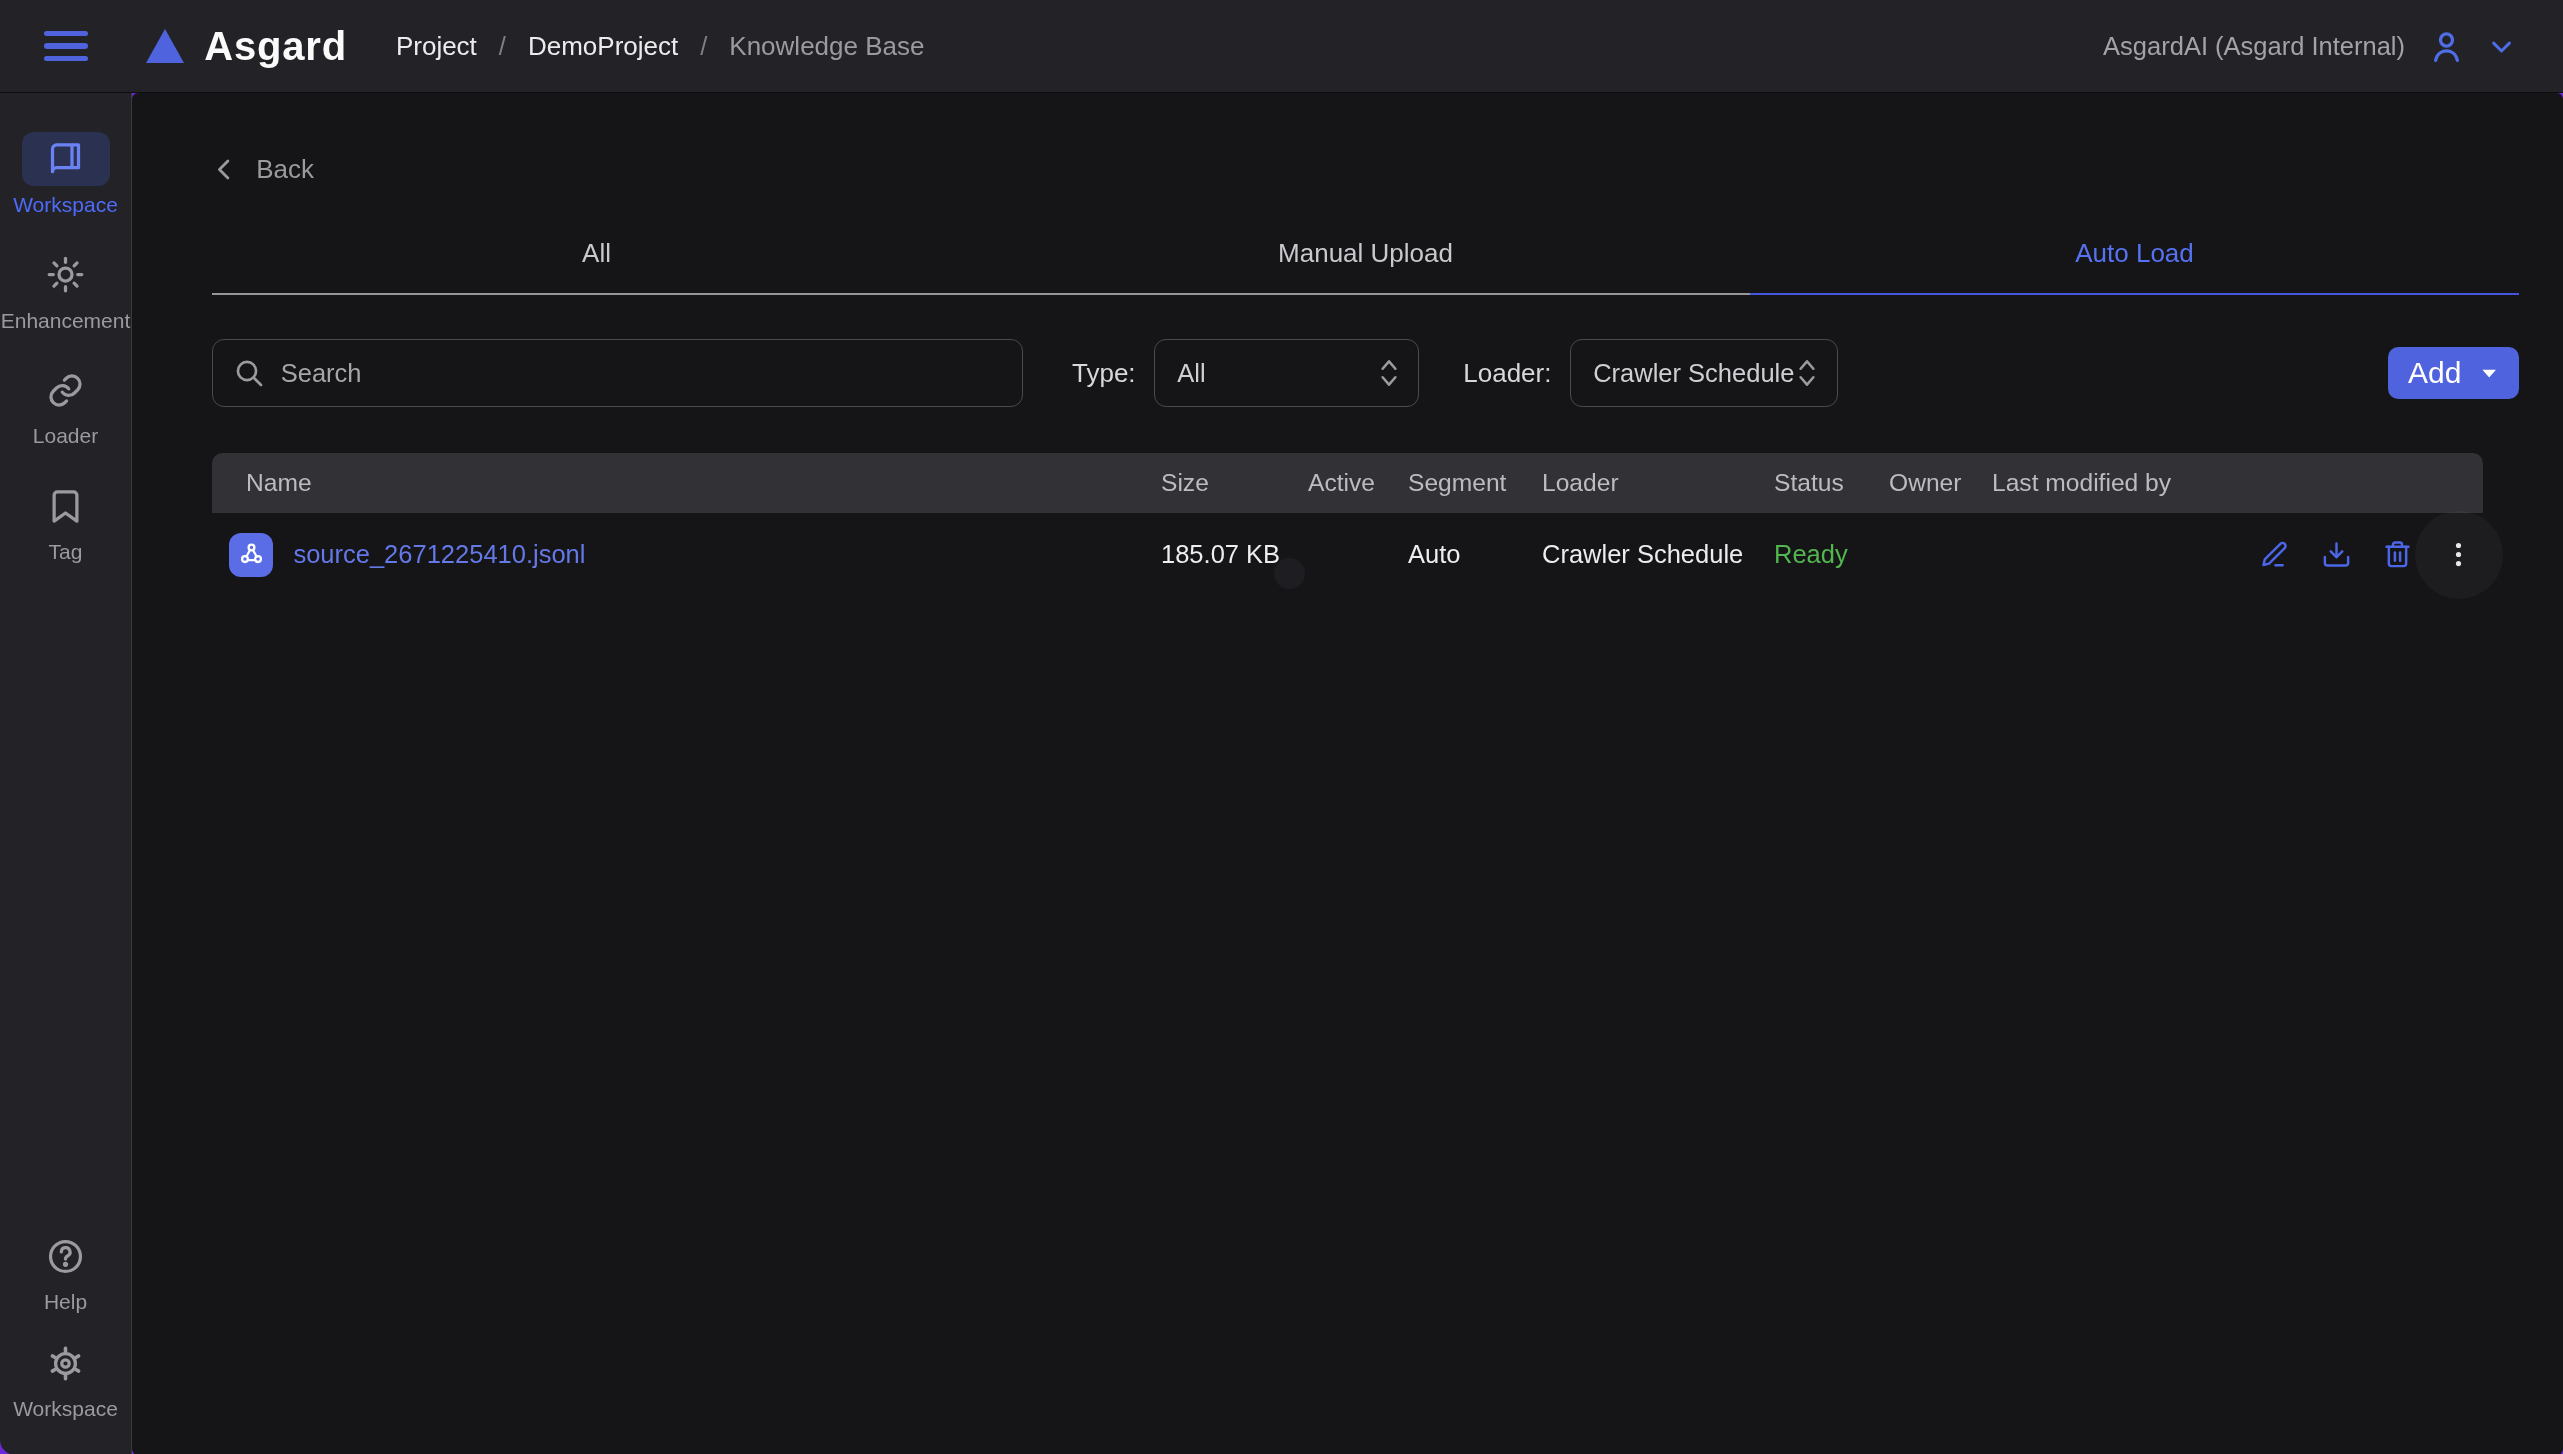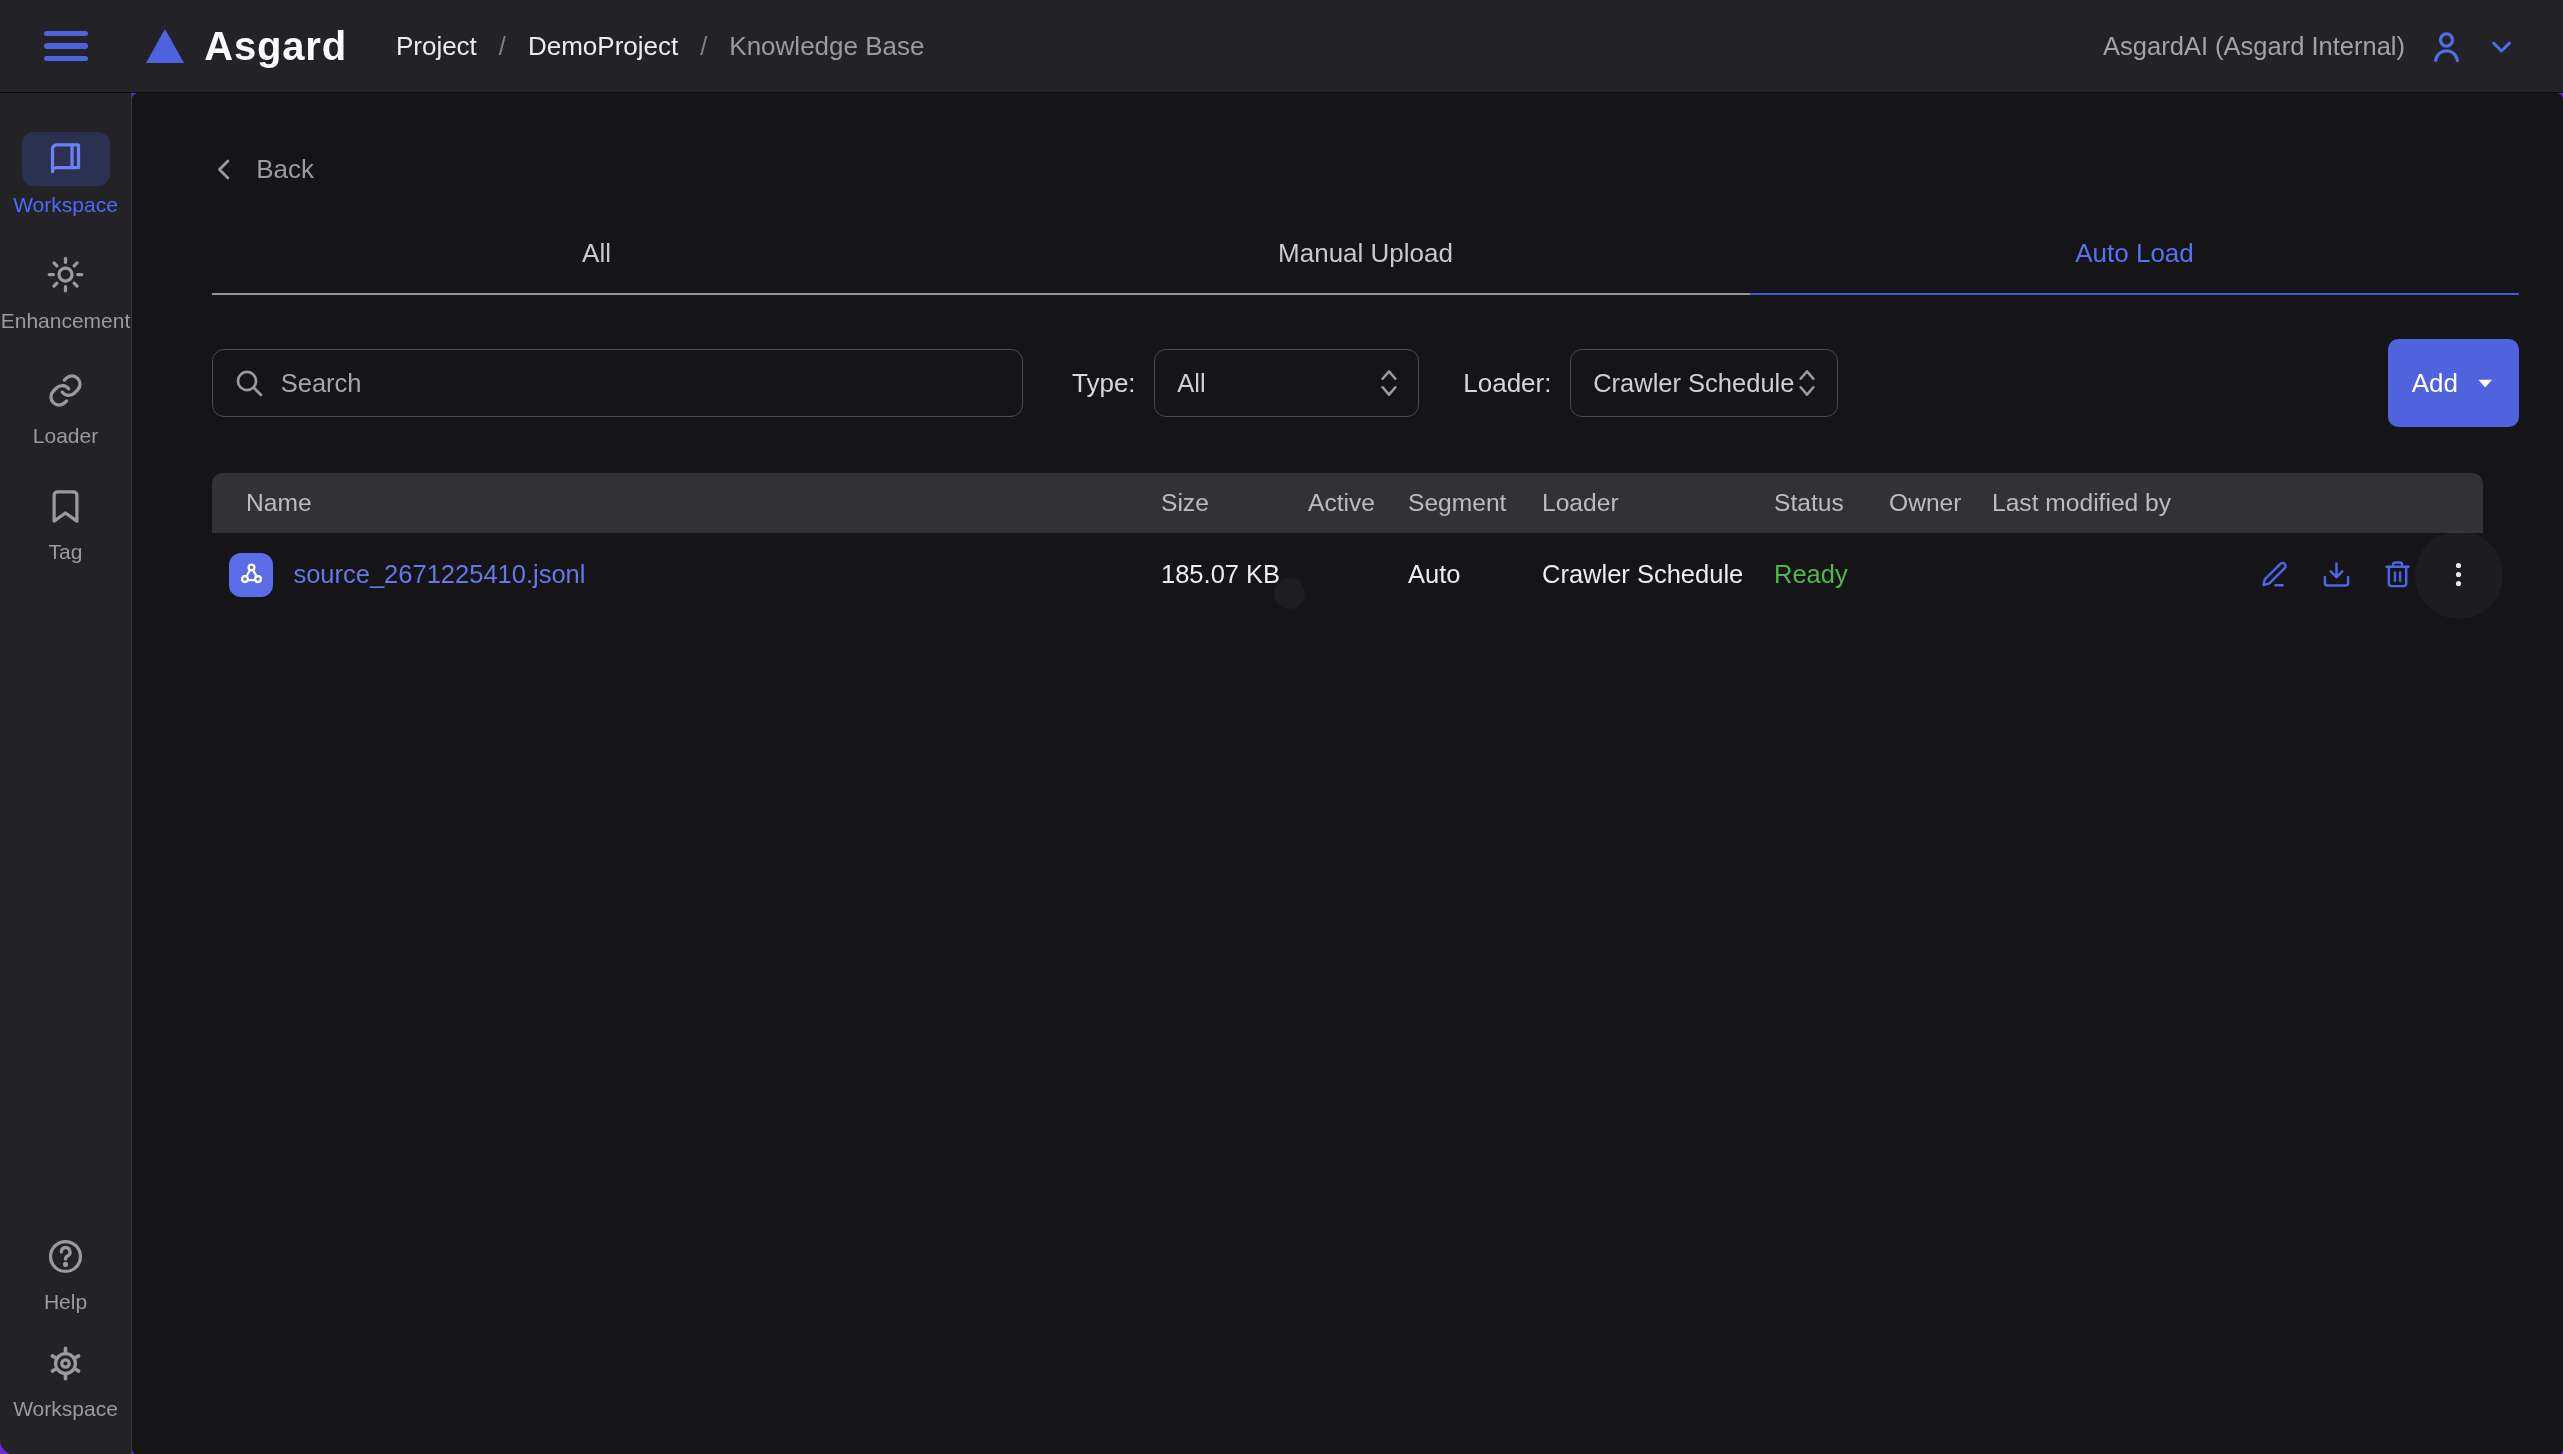--- a/index.html
+++ b/index.html
@@ -52,21 +52,21 @@
   .search-box svg { flex:0 0 32px; }
   .search-input { flex:1; margin-left:15.3px; background:transparent; border:none; outline:none; color:#dcdcde; font-size:25.5px; font-family:"Liberation Sans", sans-serif; }
   .search-input::placeholder { color:#a6a6aa; }
   .filter-label { font-size:26px; color:#d8d8dc; }
   .lbl-type { margin-left:49px; }
   .lbl-loader { margin-left:44px; }
   .select { height:68px; border:1.7px solid #4a4a4f; border-radius:12px; display:flex; align-items:center; justify-content:space-between; padding:0 18.7px 0 22px; margin-left:18.7px; cursor:pointer; }
   .select-type { width:265px; }
   .select-loader { width:268px; }
   .select-value { font-size:25.5px; color:#cfcfd3; }
-  .add-btn { margin-left:auto; width:131px; height:88px; background:#4f63df; border:none; border-radius:10.2px; color:#fff; font-size:26px; font-family:"Liberation Sans", sans-serif; display:flex; align-items:center; justify-content:center; gap:17px; cursor:pointer; }
+  .add-btn { margin-left:auto; width:131px; height:52px; background:#4f63df; border:none; border-radius:10.2px; color:#fff; font-size:30px; font-family:"Liberation Sans", sans-serif; display:flex; align-items:center; justify-content:center; gap:17px; cursor:pointer; }
 
   
   .table { margin-top:46px; width:2271px; }
   .tbl-grid { display:grid; grid-template-columns:949px 147px 100px 134px 232px 115px 103px 255px 1fr; align-items:center; }
   .tbl-head { height:60px; background:#323236; border-radius:10.2px 10.2px 0 0; color:#bcbcc0; font-size:24.6px; }
   .tbl-head .cell-name { padding-left:34px; }
   .tbl-row { height:83px; font-size:25.5px; color:#ededef; }
   .cell-name-row { display:flex; align-items:center; padding-left:17px; gap:20.4px; }
   .file-badge { width:44px; height:44px; background:#5a6ce6; border-radius:12px; display:flex; align-items:center; justify-content:center; flex:0 0 44px; }
   .file-badge svg { width:29px; height:29px; }

